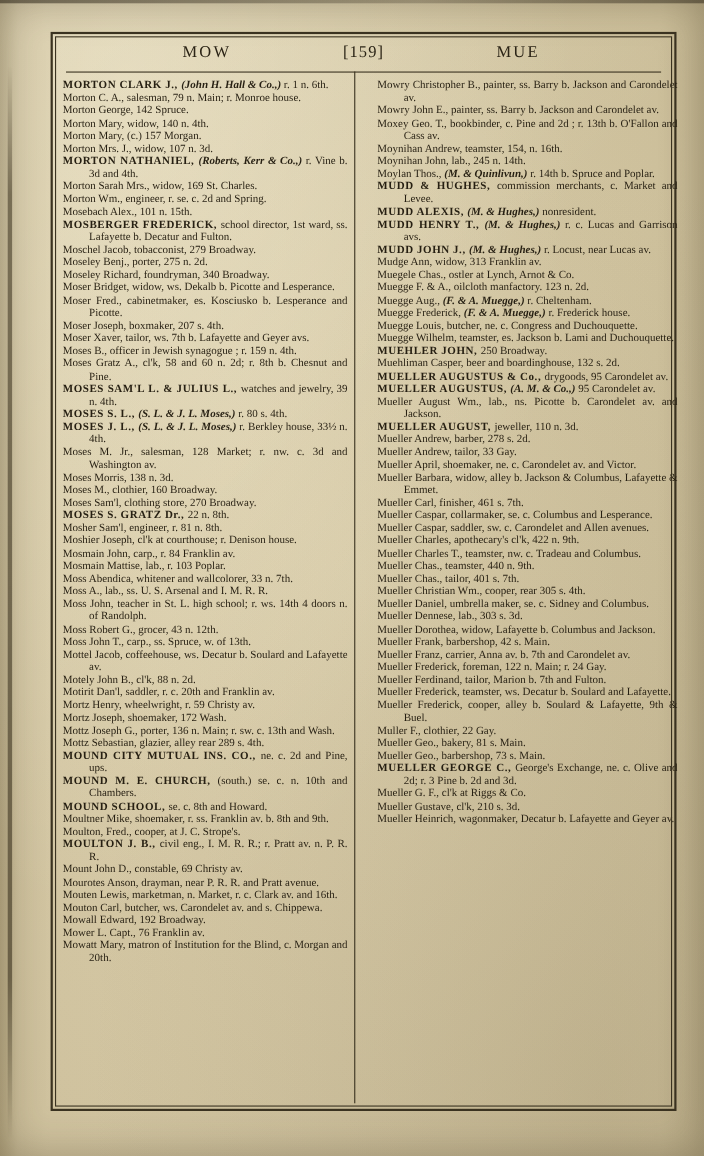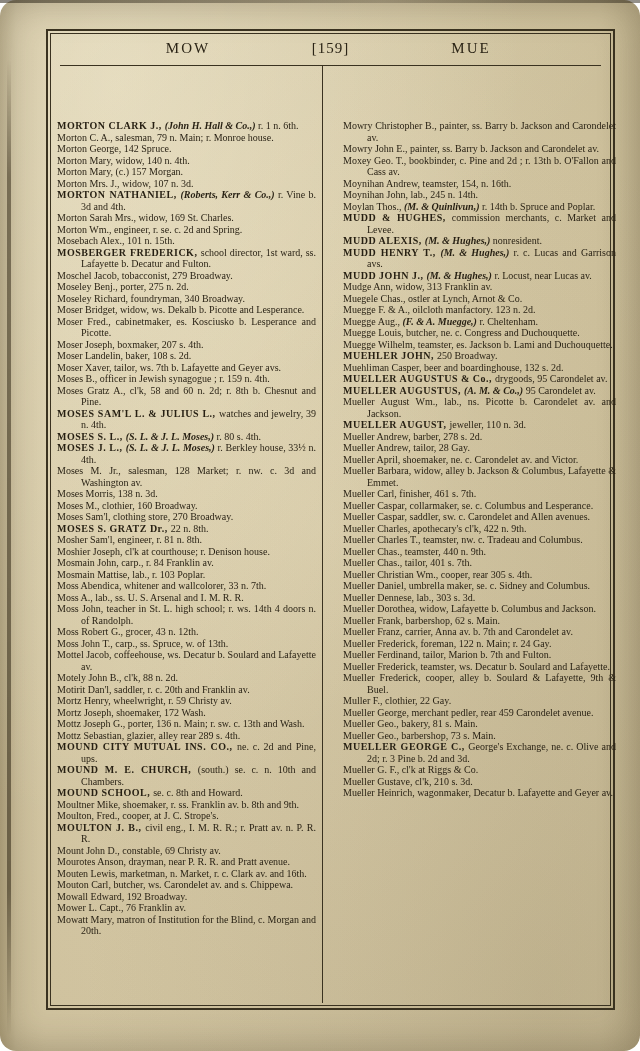--- a/index.html
+++ b/index.html
@@ -10,21 +10,20 @@
     font-family: "Liberation Serif", "DejaVu Serif", serif;
   }
   .scan {
     position: absolute; inset: 0;
     background:
       radial-gradient(ellipse at 18% 8%, rgba(255,250,228,0.35), rgba(255,250,228,0) 55%),
       radial-gradient(ellipse at 85% 95%, rgba(120,104,70,0.18), rgba(120,104,70,0) 60%),
       radial-gradient(ellipse at 50% 50%, rgba(255,248,225,0.12), rgba(120,104,70,0.10) 95%),
       linear-gradient(90deg, #c0b28c 0px, #d2c5a1 16px, #d8cba7 45px, #d6c9a5 300px, #d4c7a2 600px, #cabd98 640px);
     box-shadow: inset 0 0 38px rgba(70,58,34,0.35);
-    border-radius: 16px;
   }
   .edge-top {
     position: absolute; left: 0; top: 0; width: 100%; height: 3px;
     background: linear-gradient(90deg, rgba(40,33,20,0.55), rgba(40,33,20,0.25) 60%, rgba(40,33,20,0.5));
   }
   .edge-left {
     position: absolute; left: 7px; top: 60px; width: 4px; height: 975px;
     background: linear-gradient(rgba(58,49,30,0), rgba(58,49,30,0.55) 12%, rgba(58,49,30,0.6) 85%, rgba(58,49,30,0));
     border-radius: 3px;
     filter: blur(0.4px);
@@ -53,21 +52,20 @@
   }
   .column-divider {
     position: absolute; left: 274px; top: 34px; bottom: 5px; width: 1px;
     background: #3a3220;
   }
   .col {
     position: absolute; top: 41px; bottom: 5px;
     color: #261f12;
     font-size: 10px; line-height: 11.5px;
     overflow: hidden;
-    margin-top: 48px;
   }
   .col-left  { left: 9px;  width: 259px; }
   .col-right { left: 295px; width: 273px; }
   .entry {
     margin: 0;
     text-align: justify;
     padding-left: 24px;
     text-indent: -24px;
   }
   .run-b { font-weight: bold; letter-spacing: 0.5px; }
@@ -100,21 +98,20 @@
         <p class="entry"><span class="run-n">Morton Sarah Mrs., widow, 169 St. Charles.</span></p>
         <p class="entry"><span class="run-n">Morton Wm., engineer, r. se. c. 2d and Spring.</span></p>
         <p class="entry"><span class="run-n">Mosebach Alex., 101 n. 15th.</span></p>
         <p class="entry"><span class="run-b">MOSBERGER FREDERICK, </span><span class="run-n">school director, 1st ward, ss. Lafayette b. Decatur and Fulton.</span></p>
         <p class="entry"><span class="run-n">Moschel Jacob, tobacconist, 279 Broadway.</span></p>
         <p class="entry"><span class="run-n">Moseley Benj., porter, 275 n. 2d.</span></p>
         <p class="entry"><span class="run-n">Moseley Richard, foundryman, 340 Broadway.</span></p>
         <p class="entry"><span class="run-n">Moser Bridget, widow, ws. Dekalb b. Picotte and Lesperance.</span></p>
         <p class="entry"><span class="run-n">Moser Fred., cabinetmaker, es. Kosciusko b. Lesperance and Picotte.</span></p>
         <p class="entry"><span class="run-n">Moser Joseph, boxmaker, 207 s. 4th.</span></p>
-        <p class="entry"><span class="run-n">Moser Landelin, baker, 108 s. 2d.</span></p>
         <p class="entry"><span class="run-n">Moser Xaver, tailor, ws. 7th b. Lafayette and Geyer avs.</span></p>
         <p class="entry"><span class="run-n">Moses B., officer in Jewish synagogue ; r. 159 n. 4th.</span></p>
         <p class="entry"><span class="run-n">Moses Gratz A., cl'k, 58 and 60 n. 2d; r. 8th b. Chesnut and Pine.</span></p>
         <p class="entry"><span class="run-b">MOSES SAM'L L. &amp; JULIUS L., </span><span class="run-n">watches and jewelry, 39 n. 4th.</span></p>
         <p class="entry"><span class="run-b">MOSES S. L., </span><span class="run-i">(S. L. &amp; J. L. Moses,) </span><span class="run-n">r. 80 s. 4th.</span></p>
         <p class="entry"><span class="run-b">MOSES J. L., </span><span class="run-i">(S. L. &amp; J. L. Moses,) </span><span class="run-n">r. Berkley house, 33½ n. 4th.</span></p>
         <p class="entry"><span class="run-n">Moses M. Jr., salesman, 128 Market; r. nw. c. 3d and Washington av.</span></p>
         <p class="entry"><span class="run-n">Moses Morris, 138 n. 3d.</span></p>
         <p class="entry"><span class="run-n">Moses M., clothier, 160 Broadway.</span></p>
         <p class="entry"><span class="run-n">Moses Sam'l, clothing store, 270 Broadway.</span></p>
@@ -157,51 +154,51 @@
         <p class="entry"><span class="run-n">Moynihan John, lab., 245 n. 14th.</span></p>
         <p class="entry"><span class="run-n">Moylan Thos., </span><span class="run-i">(M. &amp; Quinlivun,) </span><span class="run-n">r. 14th b. Spruce and Poplar.</span></p>
         <p class="entry"><span class="run-b">MUDD &amp; HUGHES, </span><span class="run-n">commission merchants, c. Market and Levee.</span></p>
         <p class="entry"><span class="run-b">MUDD ALEXIS, </span><span class="run-i">(M. &amp; Hughes,) </span><span class="run-n">nonresident.</span></p>
         <p class="entry"><span class="run-b">MUDD HENRY T., </span><span class="run-i">(M. &amp; Hughes,) </span><span class="run-n">r. c. Lucas and Garrison avs.</span></p>
         <p class="entry"><span class="run-b">MUDD JOHN J., </span><span class="run-i">(M. &amp; Hughes,) </span><span class="run-n">r. Locust, near Lucas av.</span></p>
         <p class="entry"><span class="run-n">Mudge Ann, widow, 313 Franklin av.</span></p>
         <p class="entry"><span class="run-n">Muegele Chas., ostler at Lynch, Arnot &amp; Co.</span></p>
         <p class="entry"><span class="run-n">Muegge F. &amp; A., oilcloth manfactory. 123 n. 2d.</span></p>
         <p class="entry"><span class="run-n">Muegge Aug., </span><span class="run-i">(F. &amp; A. Muegge,) </span><span class="run-n">r. Cheltenham.</span></p>
+        <p class="entry"><span class="run-n">Muegge Frederick, </span><span class="run-i">(F. &amp; A. Muegge,) </span><span class="run-n">r. Frederick house.</span></p>
         <p class="entry"><span class="run-n">Muegge Louis, butcher, ne. c. Congress and Duchouquette.</span></p>
         <p class="entry"><span class="run-n">Muegge Wilhelm, teamster, es. Jackson b. Lami and Duchouquette.</span></p>
         <p class="entry"><span class="run-b">MUEHLER JOHN, </span><span class="run-n">250 Broadway.</span></p>
         <p class="entry"><span class="run-n">Muehliman Casper, beer and boardinghouse, 132 s. 2d.</span></p>
         <p class="entry"><span class="run-b">MUELLER AUGUSTUS &amp; Co., </span><span class="run-n">drygoods, 95 Carondelet av.</span></p>
         <p class="entry"><span class="run-b">MUELLER AUGUSTUS, </span><span class="run-i">(A. M. &amp; Co.,) </span><span class="run-n">95 Carondelet av.</span></p>
         <p class="entry"><span class="run-n">Mueller August Wm., lab., ns. Picotte b. Carondelet av. and Jackson.</span></p>
         <p class="entry"><span class="run-b">MUELLER AUGUST, </span><span class="run-n">jeweller, 110 n. 3d.</span></p>
         <p class="entry"><span class="run-n">Mueller Andrew, barber, 278 s. 2d.</span></p>
-        <p class="entry"><span class="run-n">Mueller Andrew, tailor, 28 Gay.</span></p>
+        <p class="entry"><span class="run-n">Mueller Andrew, tailor, 33 Gay.</span></p>
         <p class="entry"><span class="run-n">Mueller April, shoemaker, ne. c. Carondelet av. and Victor.</span></p>
         <p class="entry"><span class="run-n">Mueller Barbara, widow, alley b. Jackson &amp; Columbus, Lafayette &amp; Emmet.</span></p>
         <p class="entry"><span class="run-n">Mueller Carl, finisher, 461 s. 7th.</span></p>
         <p class="entry"><span class="run-n">Mueller Caspar, collarmaker, se. c. Columbus and Lesperance.</span></p>
         <p class="entry"><span class="run-n">Mueller Caspar, saddler, sw. c. Carondelet and Allen avenues.</span></p>
         <p class="entry"><span class="run-n">Mueller Charles, apothecary's cl'k, 422 n. 9th.</span></p>
         <p class="entry"><span class="run-n">Mueller Charles T., teamster, nw. c. Tradeau and Columbus.</span></p>
         <p class="entry"><span class="run-n">Mueller Chas., teamster, 440 n. 9th.</span></p>
         <p class="entry"><span class="run-n">Mueller Chas., tailor, 401 s. 7th.</span></p>
         <p class="entry"><span class="run-n">Mueller Christian Wm., cooper, rear 305 s. 4th.</span></p>
         <p class="entry"><span class="run-n">Mueller Daniel, umbrella maker, se. c. Sidney and Columbus.</span></p>
         <p class="entry"><span class="run-n">Mueller Dennese, lab., 303 s. 3d.</span></p>
         <p class="entry"><span class="run-n">Mueller Dorothea, widow, Lafayette b. Columbus and Jackson.</span></p>
-        <p class="entry"><span class="run-n">Mueller Frank, barbershop, 62 s. Main.</span></p>
+        <p class="entry"><span class="run-n">Mueller Frank, barbershop, 42 s. Main.</span></p>
         <p class="entry"><span class="run-n">Mueller Franz, carrier, Anna av. b. 7th and Carondelet av.</span></p>
         <p class="entry"><span class="run-n">Mueller Frederick, foreman, 122 n. Main; r. 24 Gay.</span></p>
         <p class="entry"><span class="run-n">Mueller Ferdinand, tailor, Marion b. 7th and Fulton.</span></p>
         <p class="entry"><span class="run-n">Mueller Frederick, teamster, ws. Decatur b. Soulard and Lafayette.</span></p>
         <p class="entry"><span class="run-n">Mueller Frederick, cooper, alley b. Soulard &amp; Lafayette, 9th &amp; Buel.</span></p>
         <p class="entry"><span class="run-n">Muller F., clothier, 22 Gay.</span></p>
-        <p class="entry"><span class="run-n">Mueller George, merchant pedler, rear 459 Carondelet avenue.</span></p>
         <p class="entry"><span class="run-n">Mueller Geo., bakery, 81 s. Main.</span></p>
         <p class="entry"><span class="run-n">Mueller Geo., barbershop, 73 s. Main.</span></p>
         <p class="entry"><span class="run-b">MUELLER GEORGE C., </span><span class="run-n">George's Exchange, ne. c. Olive and 2d; r. 3 Pine b. 2d and 3d.</span></p>
         <p class="entry"><span class="run-n">Mueller G. F., cl'k at Riggs &amp; Co.</span></p>
         <p class="entry"><span class="run-n">Mueller Gustave, cl'k, 210 s. 3d.</span></p>
         <p class="entry"><span class="run-n">Mueller Heinrich, wagonmaker, Decatur b. Lafayette and Geyer av.</span></p>
       </div>
   </div>
 </div>
 

